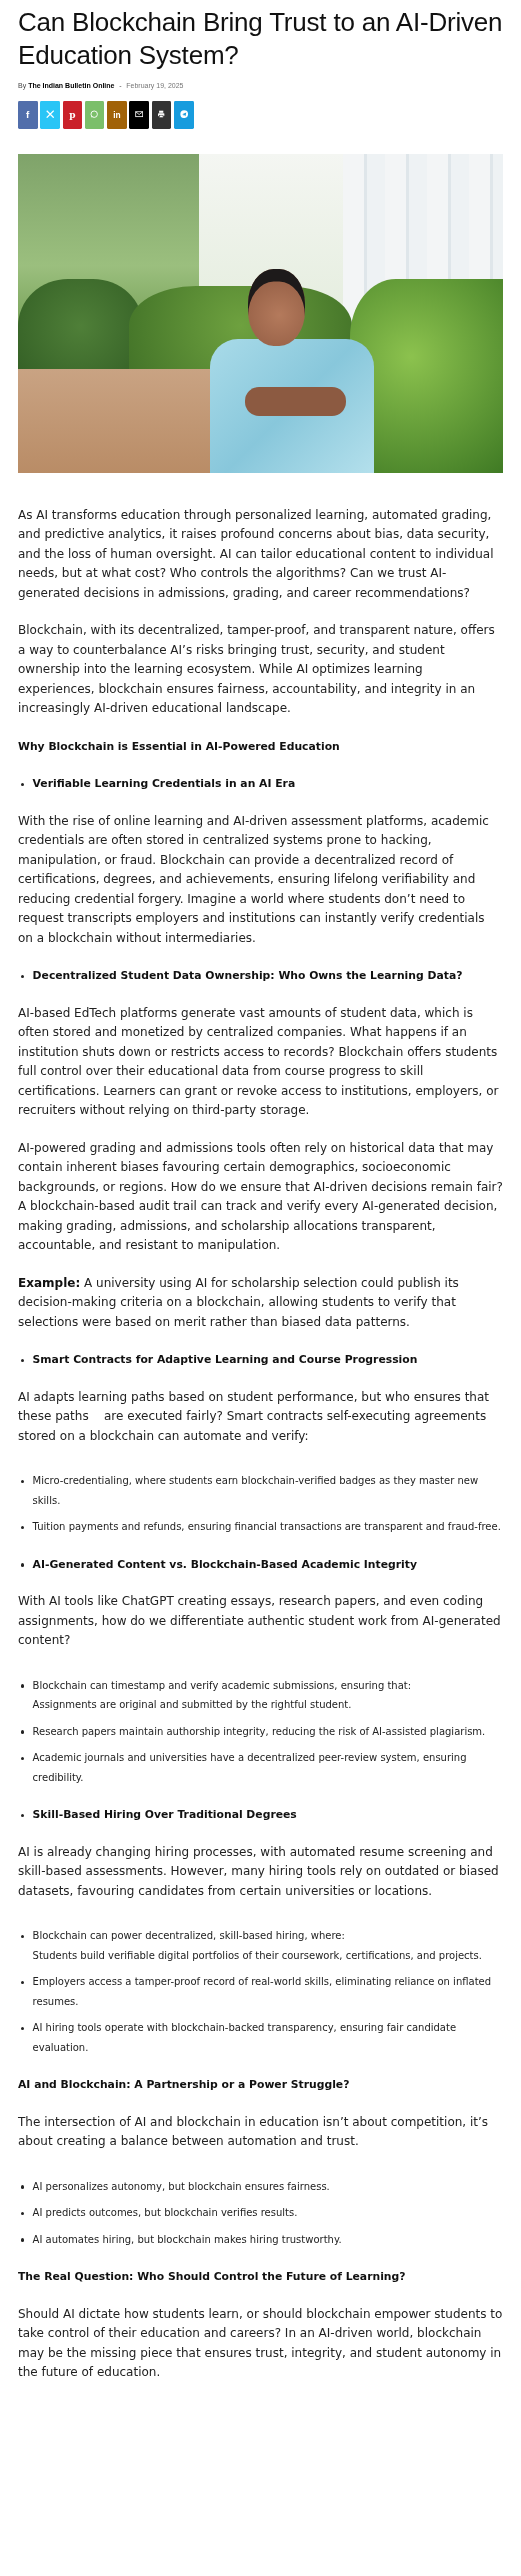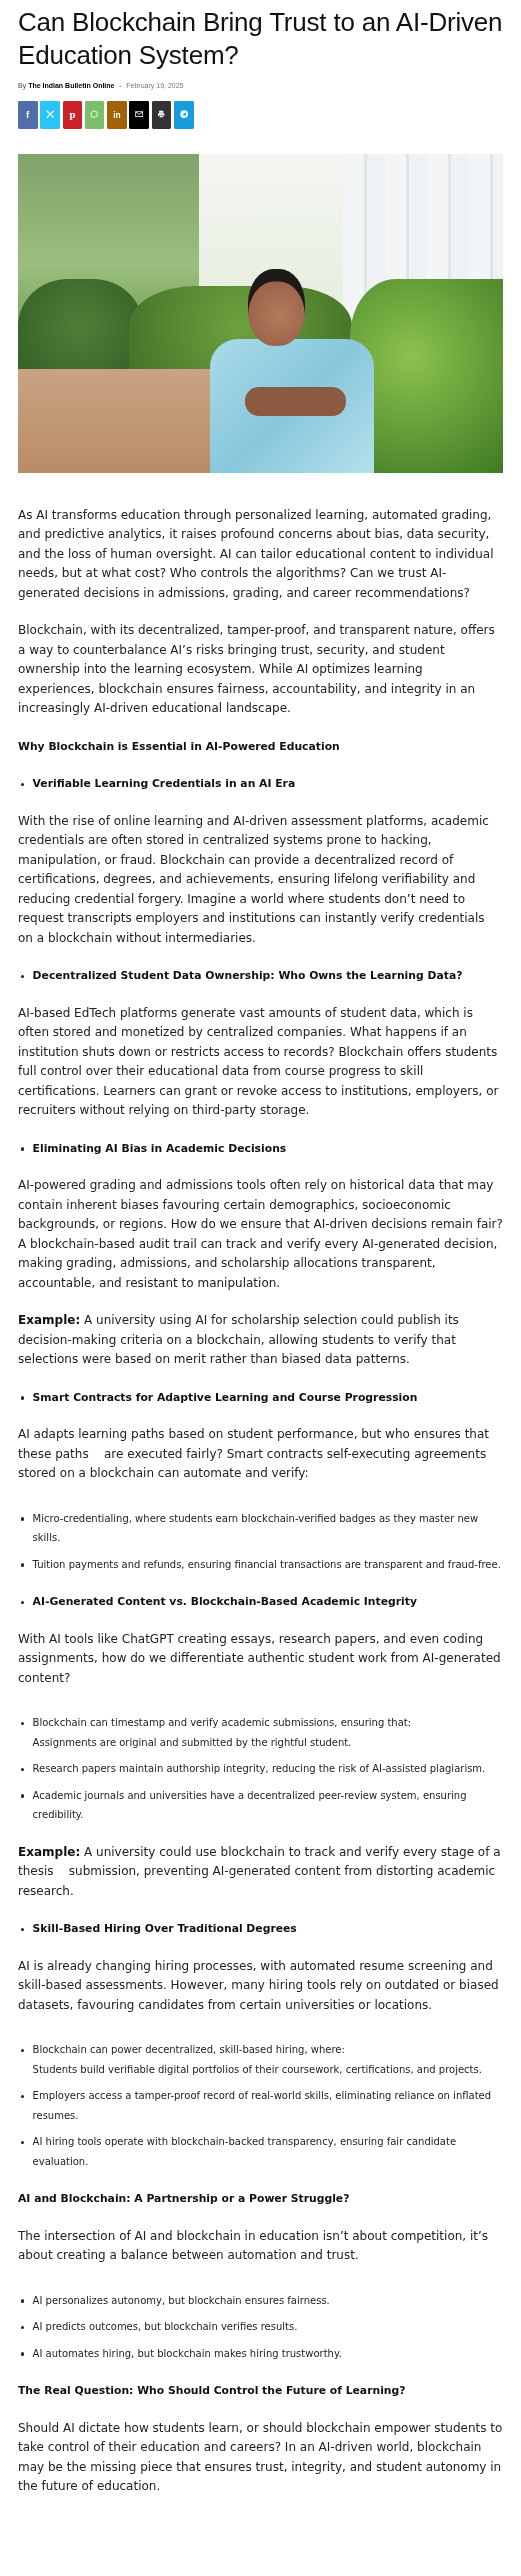--- a/index.html
+++ b/index.html
@@ -228,39 +228,37 @@
     <p class="para">Blockchain, with its decentralized, tamper-proof, and transparent nature, offers a way to counterbalance AI’s risks bringing trust, security, and student ownership into the learning ecosystem. While AI optimizes learning experiences, blockchain ensures fairness, accountability, and integrity in an increasingly AI-driven educational landscape.</p>
 
     <h2 class="h-section">Why Blockchain is Essential in AI-Powered Education</h2>
 
     <h3 class="h-bullet">Verifiable Learning Credentials in an AI Era</h3>
     <p class="para">With the rise of online learning and AI-driven assessment platforms, academic credentials are often stored in centralized systems prone to hacking, manipulation, or fraud. Blockchain can provide a decentralized record of certifications, degrees, and achievements, ensuring lifelong verifiability and reducing credential forgery. Imagine a world where students don’t need to request transcripts employers and institutions can instantly verify credentials on a blockchain without intermediaries.</p>
 
     <h3 class="h-bullet">Decentralized Student Data Ownership: Who Owns the Learning Data?</h3>
     <p class="para">AI-based EdTech platforms generate vast amounts of student data, which is often stored and monetized by centralized companies. What happens if an institution shuts down or restricts access to records? Blockchain offers students full control over their educational data from course progress to skill certifications. Learners can grant or revoke access to institutions, employers, or recruiters without relying on third-party storage.</p>
 
-    <h3 class="h-bullet">Eliminating AI Bias in Academic Decisions</h3>
     <p class="para">AI-powered grading and admissions tools often rely on historical data that may contain inherent biases favouring certain demographics, socioeconomic backgrounds, or regions. How do we ensure that AI-driven decisions remain fair? A blockchain-based audit trail can track and verify every AI-generated decision, making grading, admissions, and scholarship allocations transparent, accountable, and resistant to manipulation.</p>
     <p class="para"><b>Example:</b><span> A university using AI for scholarship selection could publish its decision-making criteria on a blockchain, allowing students to verify that selections were based on merit rather than biased data patterns.</span></p>
 
     <h3 class="h-bullet">Smart Contracts for Adaptive Learning and Course Progression</h3>
     <p class="para" style="margin-bottom:0"><span>AI adapts learning paths based on student performance, but who ensures that these paths</span><span class="gap"></span><span>are executed fairly? Smart contracts self-executing agreements stored on a blockchain can automate and verify:</span></p>
     <ul class="list">
       <li>Micro-credentialing, where students earn blockchain-verified badges as they master new skills.</li>
       <li>Tuition payments and refunds, ensuring financial transactions are transparent and fraud-free.</li>
     </ul>
 
     <h3 class="h-bullet">AI-Generated Content vs. Blockchain-Based Academic Integrity</h3>
     <p class="para" style="margin-bottom:0">With AI tools like ChatGPT creating essays, research papers, and even coding assignments, how do we differentiate authentic student work from AI-generated content?</p>
     <ul class="list">
       <li><span>Blockchain can timestamp and verify academic submissions, ensuring that:</span> <span class="sub">Assignments are original and submitted by the rightful student.</span></li>
       <li>Research papers maintain authorship integrity, reducing the risk of AI-assisted plagiarism.</li>
       <li>Academic journals and universities have a decentralized peer-review system, ensuring credibility.</li>
     </ul>
-    <p class="para"><b>Example:</b><span> A university could use blockchain to track and verify every stage of a thesis</span><span class="gap"></span><span>submission, preventing AI-generated content from distorting academic research.</span></p>
 
     <h3 class="h-bullet">Skill-Based Hiring Over Traditional Degrees</h3>
     <p class="para" style="margin-bottom:0">AI is already changing hiring processes, with automated resume screening and skill-based assessments. However, many hiring tools rely on outdated or biased datasets, favouring candidates from certain universities or locations.</p>
     <ul class="list">
       <li><span>Blockchain can power decentralized, skill-based hiring, where:</span><span class="sub"> Students build verifiable digital portfolios of their coursework, certifications, and projects.</span></li>
       <li>Employers access a tamper-proof record of real-world skills, eliminating reliance on inflated resumes.</li>
       <li>AI hiring tools operate with blockchain-backed transparency, ensuring fair candidate evaluation.</li>
     </ul>
 
     <h2 class="h-section">AI and Blockchain: A Partnership or a Power Struggle?</h2>

